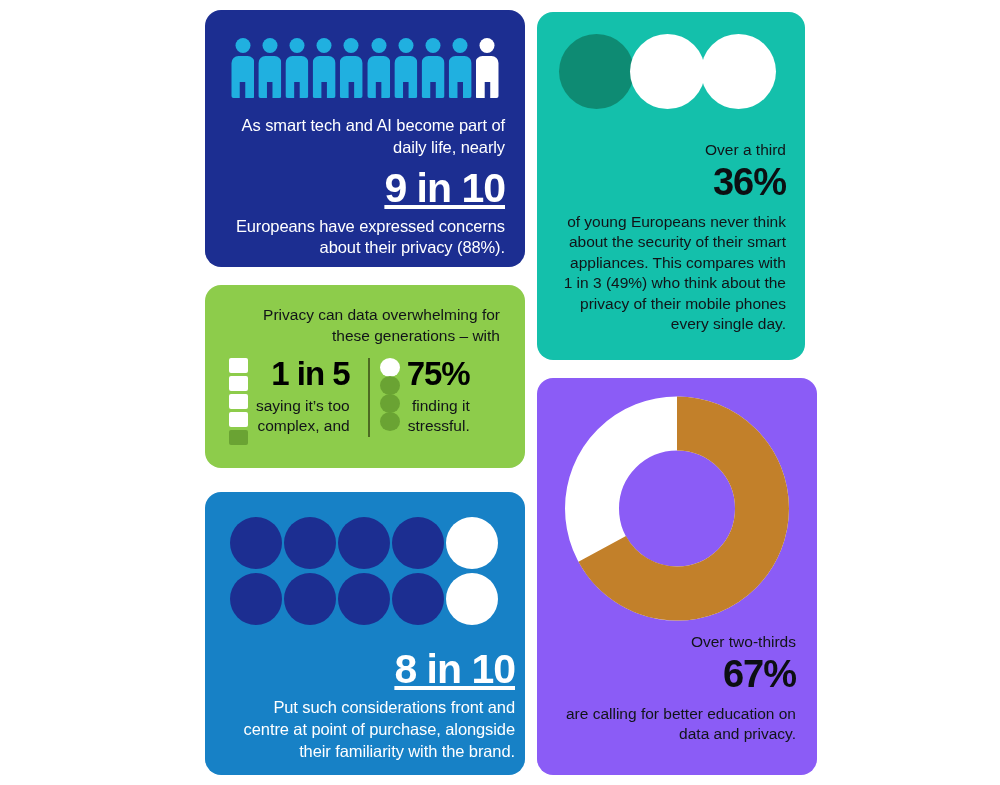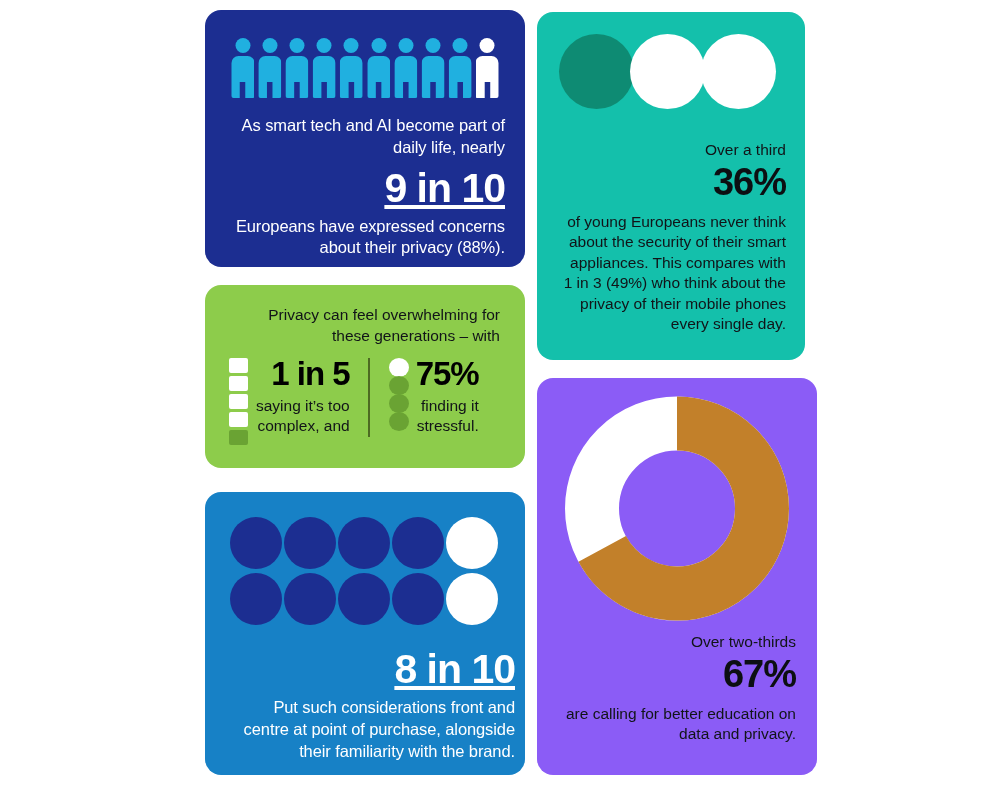--- a/index.html
+++ b/index.html
@@ -40,21 +40,21 @@
   .bignum-dark{font-size:38px;line-height:1.05;font-weight:bold;color:#0c0f12;
                margin:3px 0 9px 0;letter-spacing:-1px;}
   .body-dark{font-size:15.5px;line-height:1.32;color:#111418;}
 
   
   #panel-green{left:205px;top:285px;width:320px;height:183px;background:#8dcc4b;}
   .p3-head{position:absolute;left:25px;top:20px;width:270px;
            font-size:15.5px;line-height:1.33;color:#111418;}
   .stats-row{position:absolute;left:24px;top:73px;width:278px;display:flex;align-items:flex-start;}
   .stat-col{display:flex;align-items:flex-start;}
-  .stat-col.right{padding-left:19px;border-left:2px solid #4d6b22;}
+  .stat-col.right{padding-left:10px;border-left:2px solid #4d6b22;}
   .marks{display:flex;flex-direction:column;width:20px;margin-right:7px;}
   .sq{width:19px;height:14.5px;background:#ffffff;border-radius:2px;margin-bottom:3.5px;}
   .sq.fill{background:#6aa333;}
   .dot{width:20px;height:19px;border-radius:50%;background:#ffffff;margin-bottom:-1px;}
   .dot.fill{background:#6aa333;}
   .stat-text{color:#111418;}
   .stat-big{font-size:33px;line-height:0.95;font-weight:bold;letter-spacing:-1px;
             color:#000000;margin-bottom:7px;}
   .stat-small{font-size:15.5px;line-height:1.3;color:#111418;}
   .gap-col{width:18px;}
@@ -135,21 +135,21 @@
       <div class="circ"></div>
     </div>
     <div class="p2-text">
       <div class="kicker-dark">Over a third</div>
       <div class="bignum-dark">36%</div>
       <div class="body-dark">of young Europeans never think about the security of their smart appliances. This compares with 1 in 3 (49%) who think about the privacy of their mobile phones every single day.</div>
     </div>
   </div>
 
   <div class="panel" id="panel-green">
-    <div class="p3-head">Privacy can feel overwhelming for these generations – with</div>
+    <div class="p3-head">Privacy can data overwhelming for these generations – with</div>
     <div class="stats-row">
 
       <div class="stat-col left">
         <div class="marks">
           <div class="sq"></div>
           <div class="sq"></div>
           <div class="sq"></div>
           <div class="sq"></div>
           <div class="sq fill"></div>
         </div>

